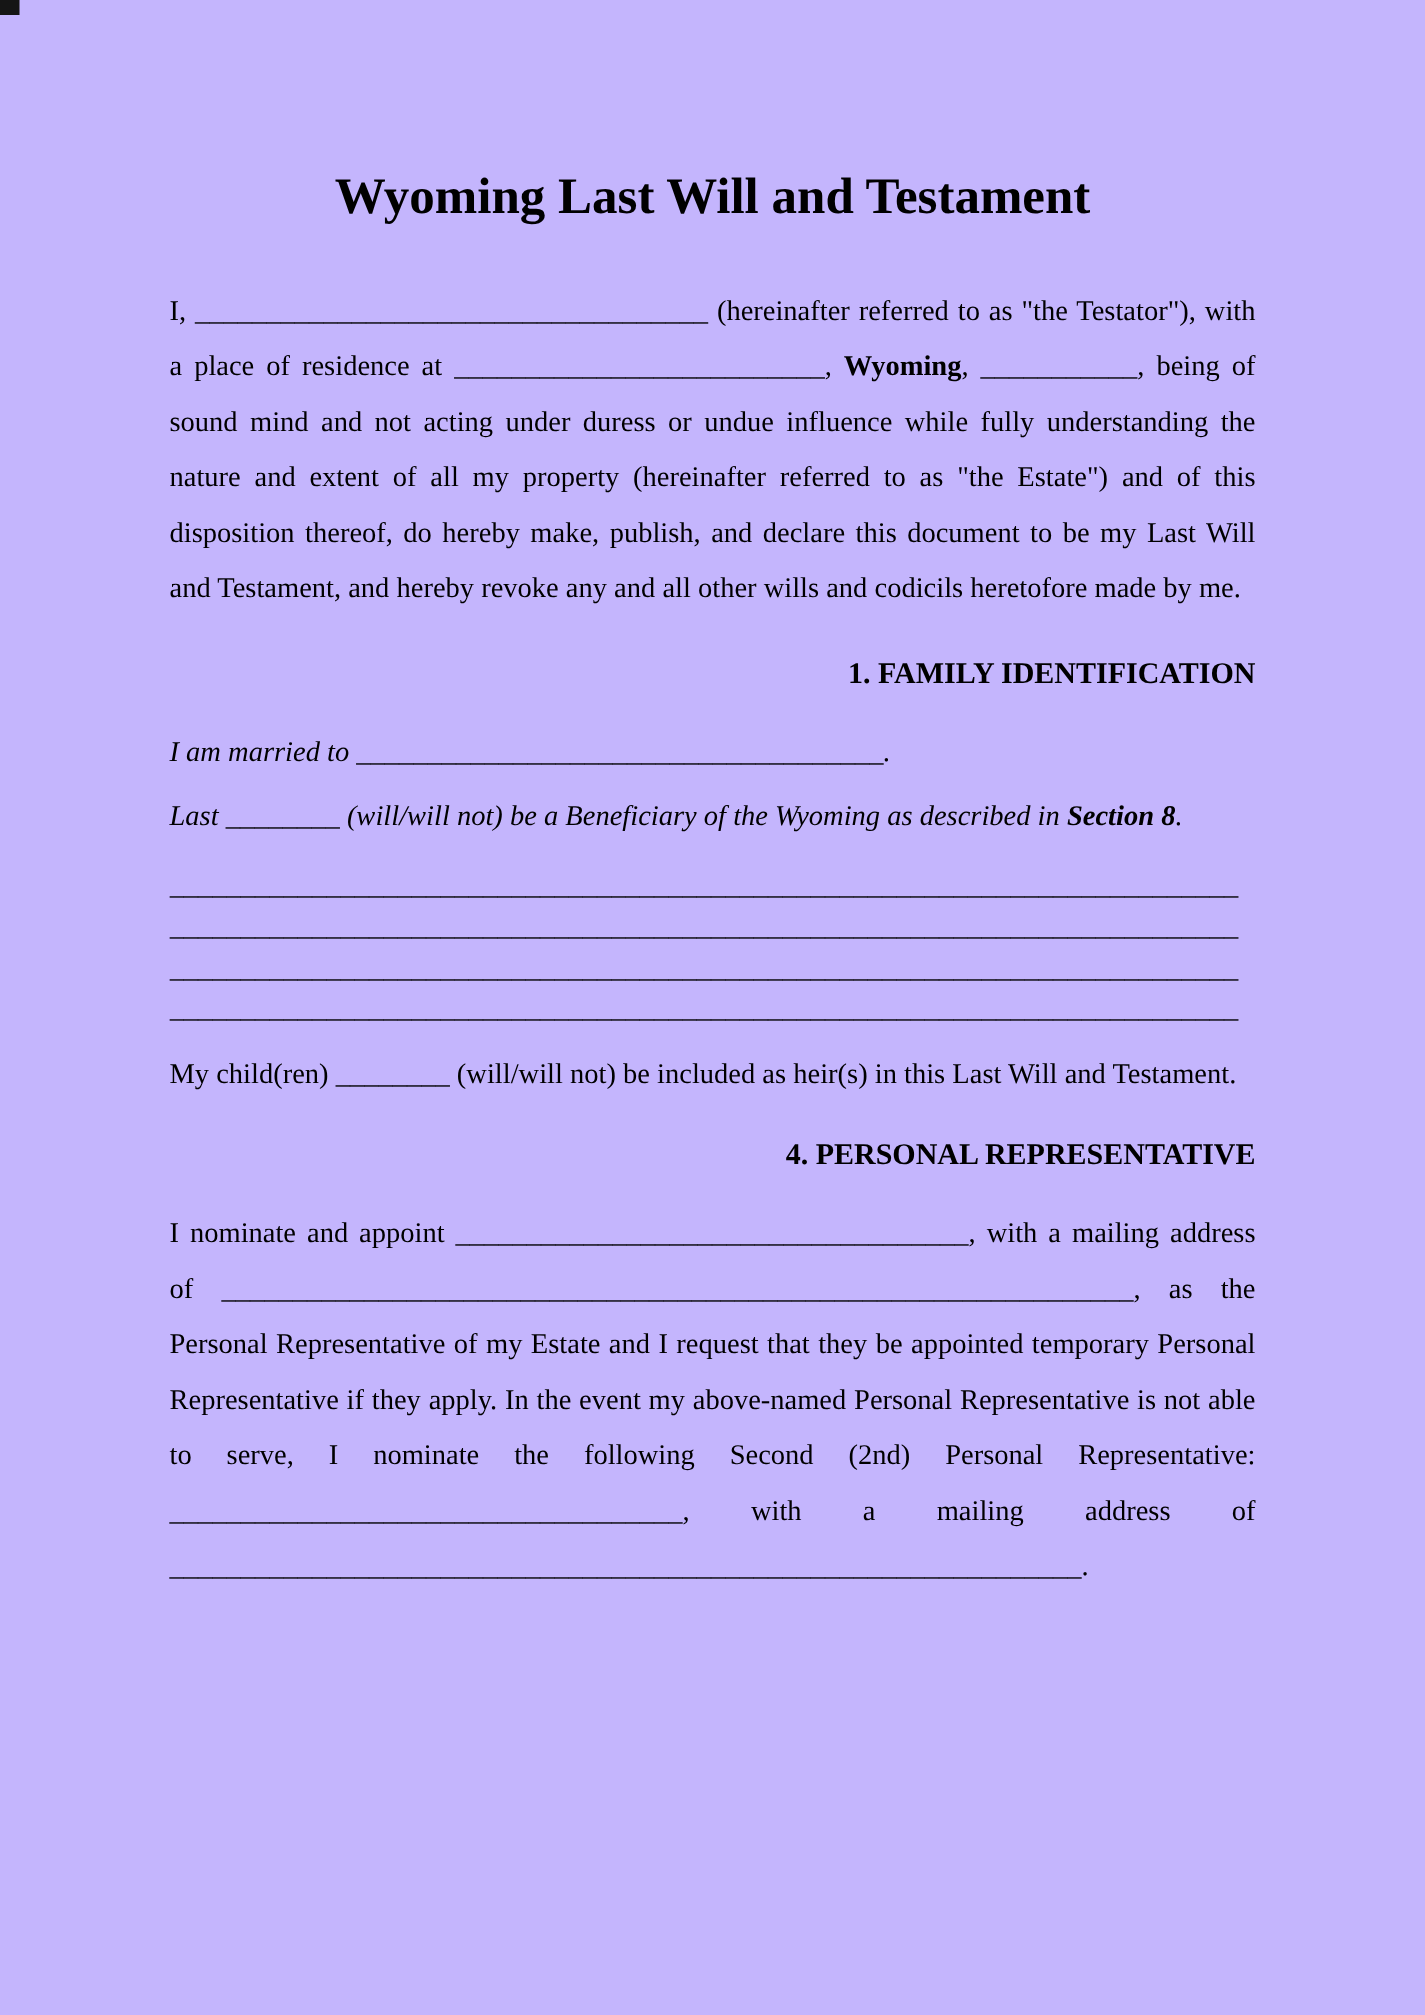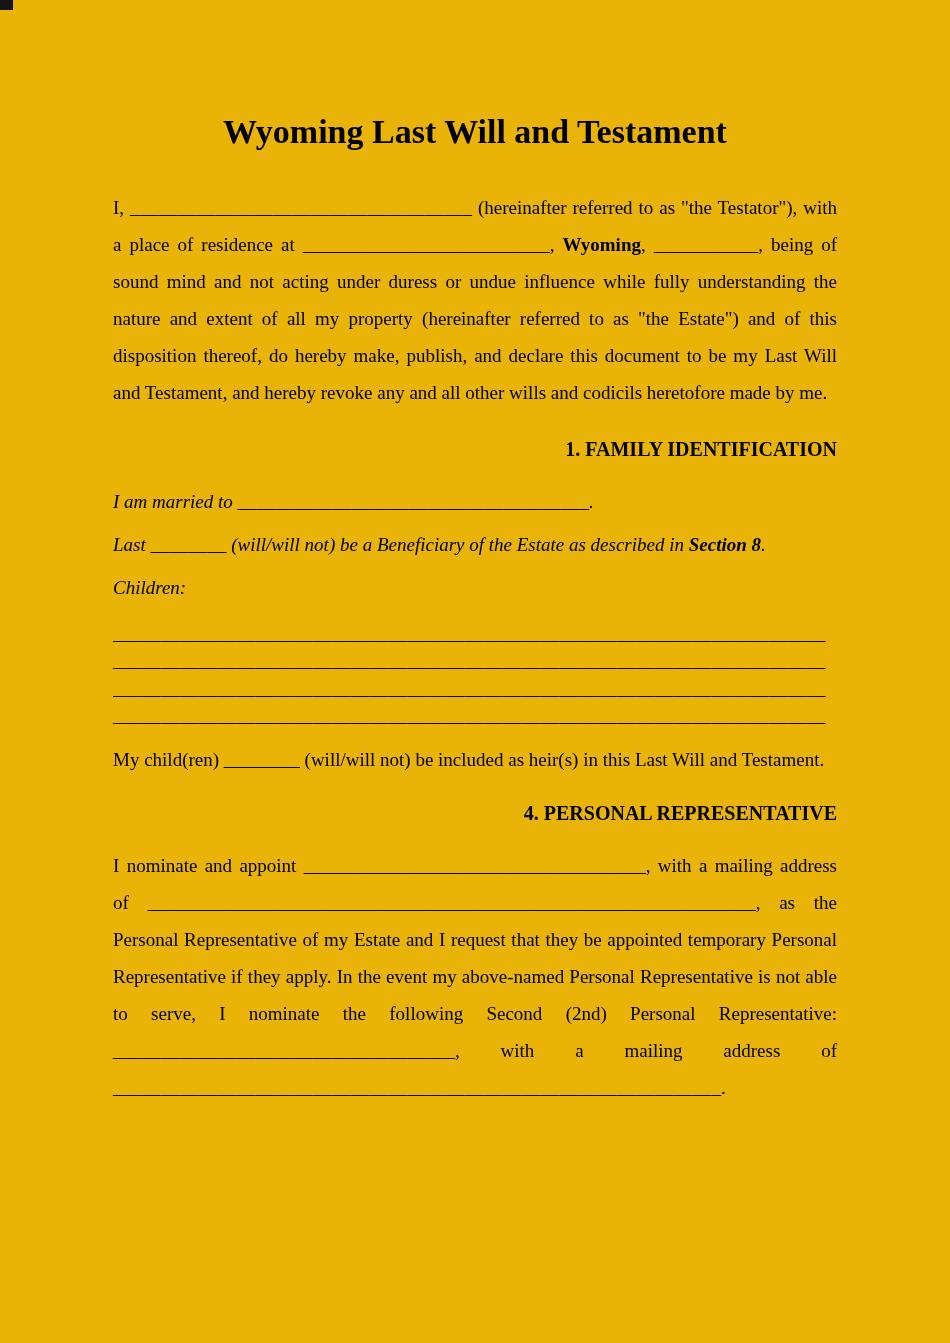--- a/index.html
+++ b/index.html
@@ -2,21 +2,21 @@
 <html><head>
 <meta charset="utf-8">
 <style>
   * { margin: 0; padding: 0; box-sizing: border-box; }
   html, body { background: #ffffff; }
   .page {
     position: relative;
     width: 950px;
     height: 1343px;
     margin: 0 auto;
-    background: #eab308;
+    background: #c4b5fd;
     color: #000000;
     font-family: "Liberation Serif", serif;
     overflow: hidden;
   }
   .corner-mark {
     position: absolute;
     top: 0;
     left: 0;
     width: 13px;
     height: 10px;
@@ -76,23 +76,22 @@
   <h1 class="doc-title">Wyoming Last Will and Testament</h1>
 
   <div class="content">
 
     <p class="para para-opening"><span>I, </span><span class="blank">____________________________________</span><span> (hereinafter referred to as "the Testator"), with a place of residence at </span><span class="blank">__________________________</span><span>, </span><span class="b">Wyoming</span><span>, </span><span class="blank">___________</span><span>, being of sound mind and not acting under duress or undue influence while fully understanding the nature and extent of all my property (hereinafter referred to as "the Estate") and of this disposition thereof, do hereby make, publish, and declare this document to be my Last Will and Testament, and hereby revoke any and all other wills and codicils heretofore made by me.</span></p>
 
     <h2 class="section-heading">1. FAMILY IDENTIFICATION</h2>
 
     <p class="line"><span>I am married to </span><span class="blank">_____________________________________</span><span>.</span></p>
 
-    <p class="line"><span>Last </span><span class="blank">________</span><span> (will/will not) be a Beneficiary of the Estate as described in </span><span class="b">Section 8</span><span>.</span></p>
+    <p class="line"><span>Last </span><span class="blank">________</span><span> (will/will not) be a Beneficiary of the Wyoming as described in </span><span class="b">Section 8</span><span>.</span></p>
 
-    <p class="line">Children:</p>
 
     <div class="fill-lines">
       <div class="fill-line">___________________________________________________________________________</div>
       <div class="fill-line">___________________________________________________________________________</div>
       <div class="fill-line">___________________________________________________________________________</div>
       <div class="fill-line">___________________________________________________________________________</div>
     </div>
 
     <p class="para-heirs"><span>My child(ren) </span><span class="blank">________</span><span> (will/will not) be included as heir(s) in this Last Will and Testament.</span></p>
 

